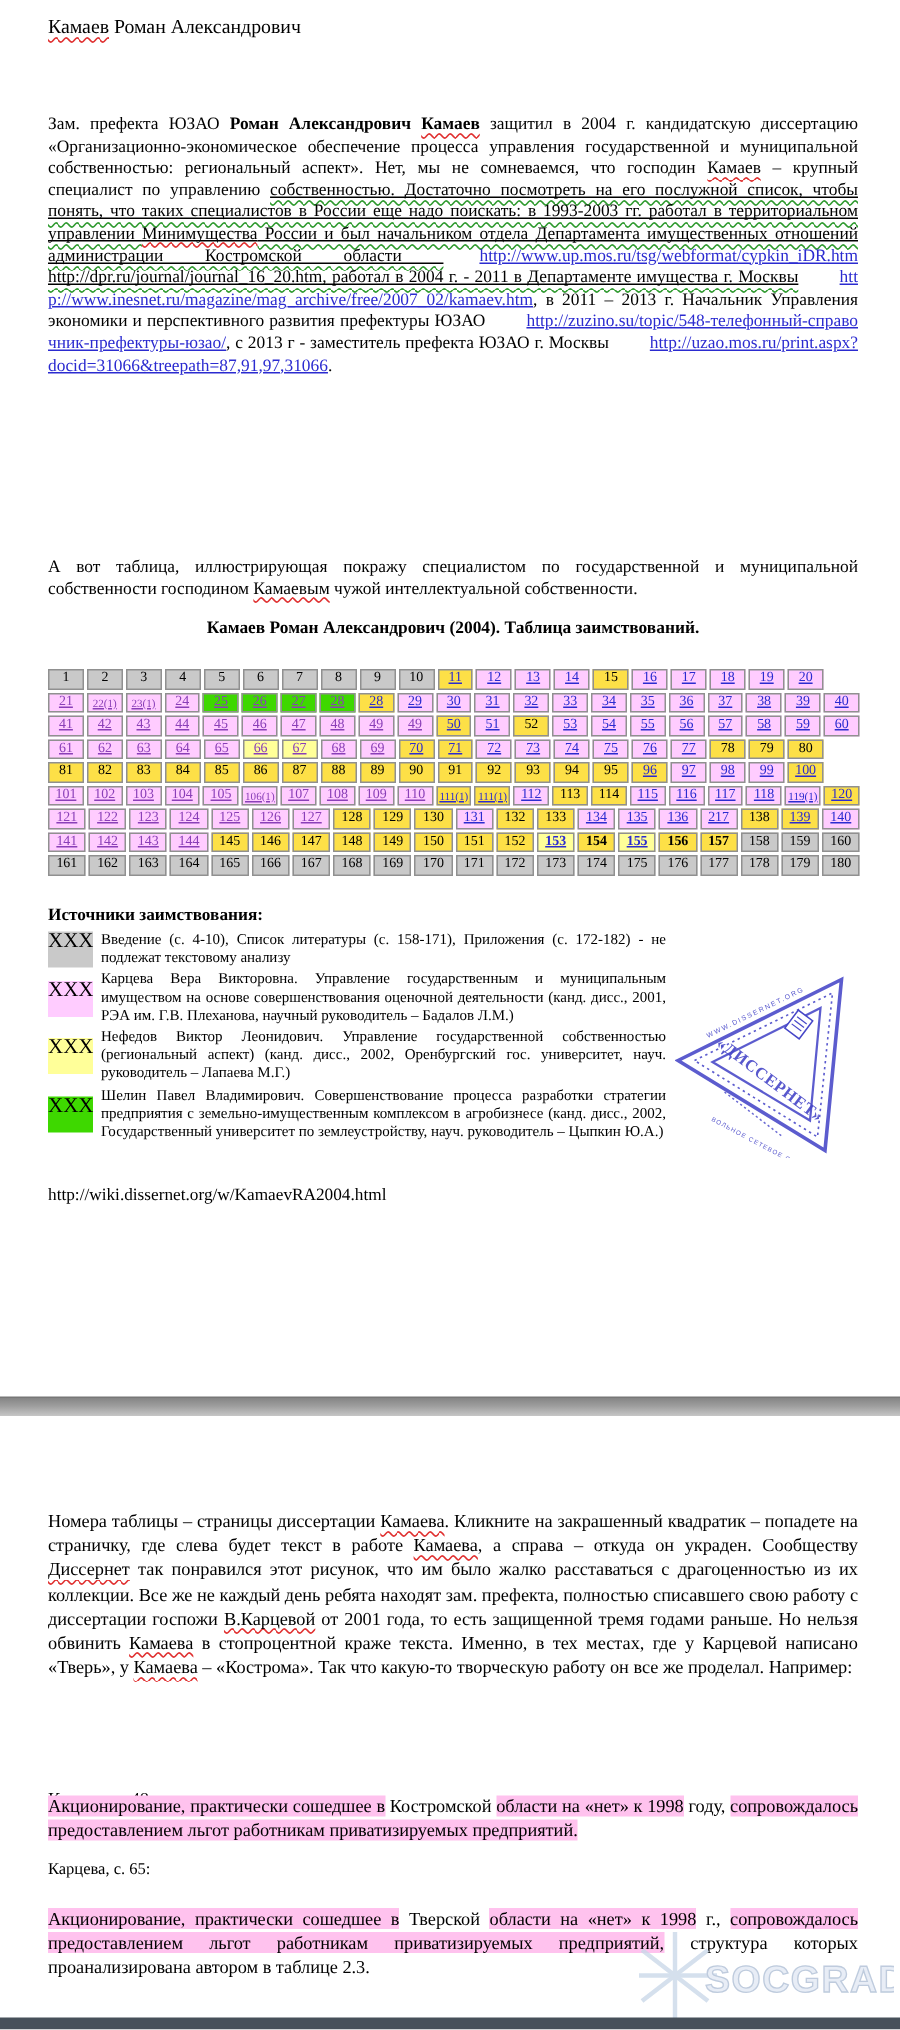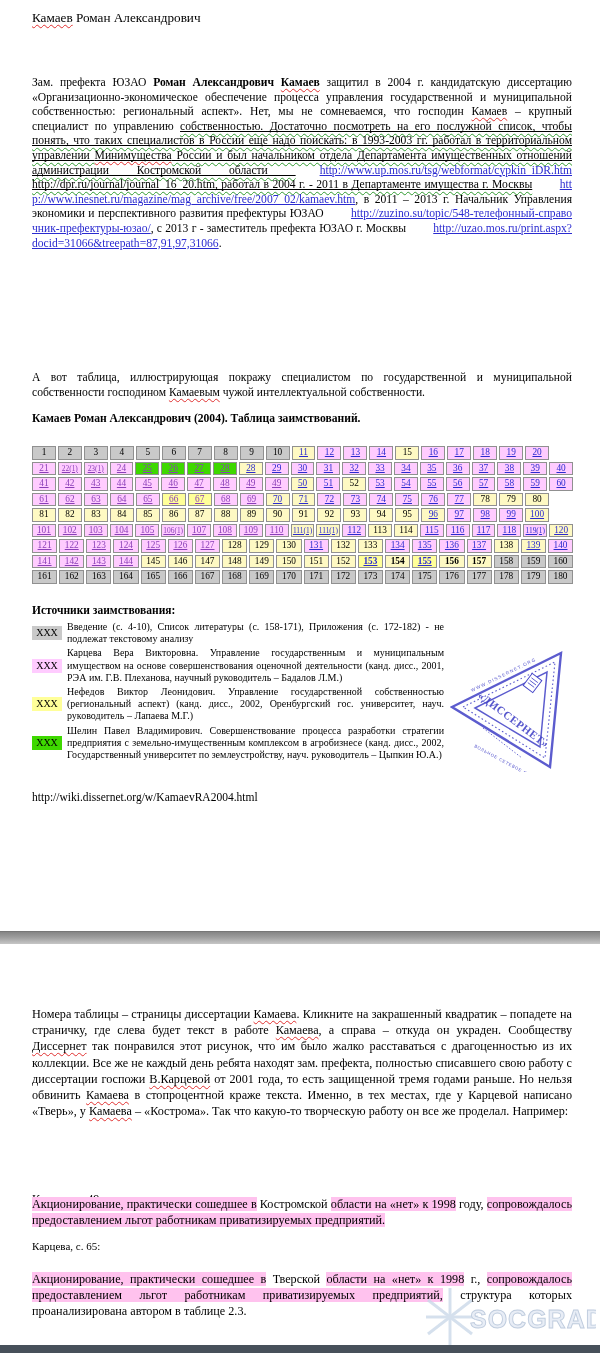--- a/index.html
+++ b/index.html
@@ -11,41 +11,41 @@
   .b{font-weight:700;}
   .wred{text-decoration:underline wavy var(--c-spell,#e03030);text-decoration-thickness:1px;text-underline-offset:2px;text-decoration-skip-ink:none;}
   .wgreen{text-decoration:underline wavy var(--c-gram,#2f9a2f);text-decoration-thickness:1px;text-underline-offset:3px;text-decoration-skip-ink:none;}
   .usolid{text-decoration:underline;text-decoration-thickness:1px;}
   .alink{color:var(--c-link,#2b2bd0);text-decoration:underline;word-break:break-all;padding-left:24px;}
   .hl{background:var(--c-hl,#ffc2ee);}
   
   #doc-title{top:10px;font-size:13.2px;font-weight:400;}
   #para1{top:76px;font-size:11.6px;line-height:14.6px;}
   #para2{top:331px;font-size:11.6px;line-height:14.6px;margin-top:40px;}
-  #table-caption{top:412px;font-size:11.6px;font-weight:700;font-family:Liberation Serif, serif;}
+  #table-caption{top:412px;font-size:11.6px;font-weight:700;text-align:center;font-family:Liberation Serif, serif;}
   #borrow-table{top:446px;left:32px;width:541px;right:auto;}
   .trow{display:flex;gap:2px;margin-bottom:2px;}
   .c{flex:1 1 0;height:11.5px;line-height:11.5px;text-align:center;font-size:9.3px;
      border:1px solid #909090;background:#fff;overflow:hidden;white-space:nowrap;}
   .c.sm{font-size:7.4px;}
   .bg-g{background:var(--c-gray,#c9c9c9);}
   .bg-p{background:var(--c-pink,#ffccff);}
   .bg-y{background:var(--c-yellow,#ffff99);}
   .bg-gr{background:var(--c-green,#3ed800);}
-  .bg-w{background:#fef9c3;}
+  .bg-w{background:#fde047;}
   .bg-n{background:none;border:none;}
   .fg-x{color:#000;}
   .fg-l{color:var(--c-link,#2b2bd0);text-decoration:underline;}
   .fg-v{color:var(--c-visited,#8a3fb8);text-decoration:underline;}
   .fg-b{color:#000;font-weight:700;}
   .fg-lb{color:var(--c-link,#2b2bd0);font-weight:700;text-decoration:underline;}
   #sources-heading{top:604px;font-size:11.5px;font-weight:700;}
   #legend{top:621px;width:412px;right:auto;}
   .legitem{display:flex;gap:5px;margin-bottom:2px;align-items:center;}
-  .sw{flex:0 0 30px;text-align:center;font-size:10px;line-height:14px;height:14px;color:#000;}
+  .sw{flex:0 0 30px;text-align:center;font-size:14px;line-height:14px;height:24px;color:#000;}
   .ltext{font-size:10px;line-height:12.2px;text-align:justify;}
   #stamp{position:absolute;left:450px;top:650px;}
   #wiki-url{top:791px;font-size:11.5px;}
   #divider{position:absolute;left:0;right:0;top:931px;height:12px;
            background:linear-gradient(180deg,#858585 0,#9e9e9e 45%,#c6c6c6 100%);border-top:1px solid #777;}
   #bottom-para{top:1006px;font-size:12.2px;line-height:16.2px;}
   #quote1-label{top:1180px;font-size:12.2px;margin-top:12px;}
   #quote1{top:1196px;font-size:12.2px;line-height:16.2px;}
   #quote2-label{top:1240px;font-size:11px;}
   #quote2{top:1271px;font-size:12.2px;line-height:16.2px;}
@@ -212,21 +212,21 @@
       <span class="c bg-p fg-v">127</span>
       <span class="c bg-w fg-x">128</span>
       <span class="c bg-w fg-x">129</span>
       <span class="c bg-w fg-x">130</span>
       <span class="c bg-p fg-l">131</span>
       <span class="c bg-w fg-x">132</span>
       <span class="c bg-w fg-x">133</span>
       <span class="c bg-p fg-l">134</span>
       <span class="c bg-p fg-l">135</span>
       <span class="c bg-p fg-l">136</span>
-      <span class="c bg-p fg-l">137</span>
+      <span class="c bg-p fg-l">217</span>
       <span class="c bg-w fg-x">138</span>
       <span class="c bg-w fg-l">139</span>
       <span class="c bg-p fg-l">140</span>
     </div>
     <div class="trow">
       <span class="c bg-p fg-v">141</span>
       <span class="c bg-p fg-v">142</span>
       <span class="c bg-p fg-v">143</span>
       <span class="c bg-p fg-v">144</span>
       <span class="c bg-w fg-x">145</span>

